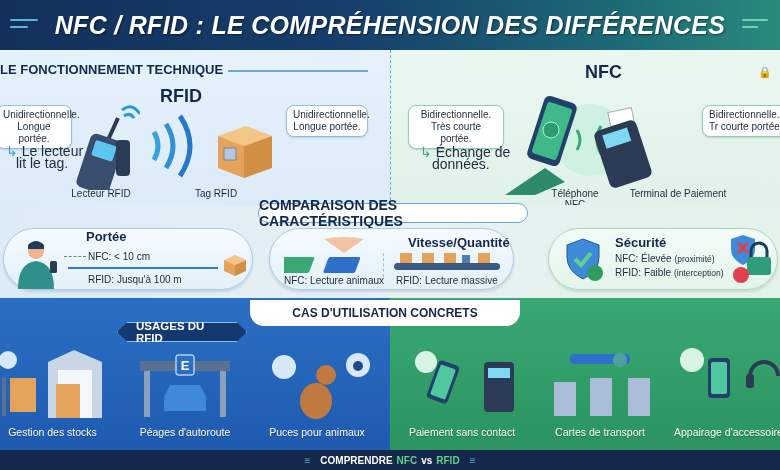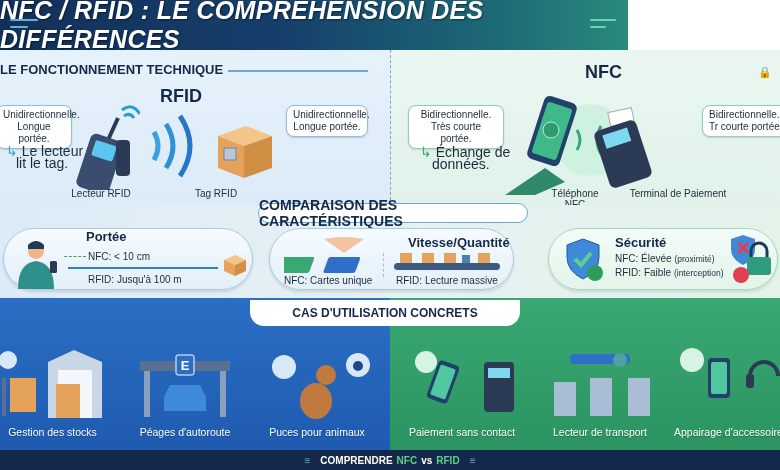--- a/index.html
+++ b/index.html
@@ -1,18 +1,18 @@
 <!DOCTYPE html>
 <html><head>
 <meta charset="utf-8">
 <style>
 *{box-sizing:border-box;margin:0;padding:0}
 body{width:780px;height:470px;overflow:hidden;font-family:"Liberation Sans",sans-serif;background:#fff;position:relative}
 .abs{position:absolute}
-.header{left:0;top:0;width:628px;height:50px;background:linear-gradient(90deg,#12305a 0%,#163f6b 45%,#1d6b77 80%,#2a8a7c 100%);display:flex;align-items:center;justify-content:center}
+.header{left:0;top:0;width:780px;height:50px;background:linear-gradient(90deg,#12305a 0%,#163f6b 45%,#1d6b77 80%,#2a8a7c 100%);display:flex;align-items:center;justify-content:center}
 .header h1{color:#fff;font-size:25px;font-weight:bold;font-style:italic;letter-spacing:0.3px;text-shadow:1px 1px 2px rgba(0,0,0,.5)}
 .hdeco{position:absolute;top:14px;width:30px;height:20px}
 .hdeco span{display:block;height:2px;margin:5px 0;background:#5fb3d9;border-radius:1px}
 .top-left{left:0;top:50px;width:390px;height:155px;background:linear-gradient(180deg,#e6f2fb,#dcebf8)}
 .top-right{left:390px;top:50px;width:390px;height:155px;background:linear-gradient(180deg,#eaf7f0,#e0f2ea)}
 .mid{left:0;top:205px;width:780px;height:95px;background:linear-gradient(90deg,#dcebf8 0%,#e6f1f3 50%,#e3f3ea 100%)}
 .sec-title{font-weight:bold;color:#13284a;font-size:13px}
 .bubble{background:#fff;border:1.5px solid #8fbfe0;border-radius:8px;padding:3px 6px;font-size:10px;color:#1c2b3a;text-align:center;line-height:12px;box-shadow:0 1px 2px rgba(0,0,0,.15)}
 .bubble.g{border-color:#8fd0ae}
 .note{font-size:14px;color:#1c2b3a;line-height:12px}
@@ -153,21 +153,21 @@
   <div class="abs pill-title" style="left:138px;top:6px">Vitesse/Quantité</div>
   <div class="abs" style="left:113px;top:24px;height:24px;border-left:1.5px dashed #9fbfd8"></div>
   <svg class="abs" style="left:122px;top:22px" width="112" height="22">
     <rect x="8" y="2" width="12" height="10" fill="#e4a25a"></rect>
       <rect x="30" y="2" width="12" height="10" fill="#e4a25a"></rect>
       <rect x="52" y="2" width="12" height="10" fill="#e4a25a"></rect>
       <rect x="86" y="2" width="12" height="10" fill="#e4a25a"></rect>
     <rect x="70" y="4" width="8" height="12" fill="#4f7fb0"></rect>
     <rect x="2" y="12" width="106" height="7" rx="3.5" fill="#3b5a80"></rect>
   </svg>
-  <div class="abs pill-text" style="left:14px;top:45px">NFC: Cartes unique</div>
+  <div class="abs pill-text" style="left:14px;top:45px">NFC: Lecture animaux</div>
   <div class="abs pill-text" style="left:126px;top:45px">RFID: Lecture massive</div>
 </div>
 
 <div class="abs pill g" style="left:548px;top:228px;width:230px;height:62px">
   <svg class="abs" style="left:16px;top:8px" width="40" height="46">
     <path d="M18 2 l16 6 v12 q0 14 -16 22 q-16 -8 -16 -22 v-12z" fill="#3f8ad8" stroke="#1e5aa0"></path>
     <path d="M10 22 l6 6 l10 -12" stroke="#5fd08a" stroke-width="4" fill="none"></path>
     <circle cx="30" cy="36" r="8" fill="#2f9c5e"></circle>
   </svg>
   <div class="abs pill-title" style="left:66px;top:6px">Sécurité</div>
@@ -176,20 +176,21 @@
   <svg class="abs" style="left:180px;top:4px" width="46" height="52">
     <path d="M14 2 l12 4 v10 q0 10 -12 16 q-12 -6 -12 -16 v-10z" fill="#3f8ad8"></path>
     <path d="M9 10 l10 10 M19 10 l-10 10" stroke="#e04050" stroke-width="3"></path>
     <path d="M22 24 v-6 a8 8 0 0 1 16 0 v6" stroke="#1e3a5a" stroke-width="3" fill="none"></path>
     <rect x="18" y="24" width="24" height="18" rx="3" fill="#2f9c7e"></rect>
     <circle cx="12" cy="42" r="8" fill="#e04050"></circle>
   </svg>
 </div>
 
 <div class="abs bot-left">
+  <div class="abs usage-tag b" style="left:117px;top:24px;width:130px">USAGES DU RFID</div>
   <svg class="abs" style="left:0;top:50px" width="105" height="72">
     <circle cx="8" cy="12" r="9" fill="#d7e8f8"></circle>
     <path d="M48 14 l26 -12 l28 12 v56 h-54z" fill="#c9d6e6"></path>
     <rect x="58" y="22" width="34" height="48" fill="#f3f6fa"></rect>
     <rect x="56" y="36" width="24" height="34" fill="#e4a25a"></rect>
     <rect x="10" y="30" width="26" height="34" fill="#e4a25a"></rect>
     <rect x="2" y="30" width="4" height="38" fill="#5a7090"></rect>
   </svg>
   <svg class="abs" style="left:140px;top:55px" width="90" height="68">
     <rect x="0" y="8" width="90" height="10" fill="#5a7090"></rect>
@@ -227,21 +228,21 @@
     <rect x="78" y="30" width="22" height="38" fill="#a9bed6"></rect>
   </svg>
   <svg class="abs" style="left:288px;top:48px" width="102" height="74">
     <circle cx="14" cy="14" r="12" fill="#d7f3e3"></circle>
     <rect x="30" y="12" width="22" height="40" rx="4" fill="#22406a"></rect>
     <rect x="33" y="16" width="16" height="32" rx="2" fill="#4fc8a0"></rect>
     <path d="M72 30 a14 14 0 0 1 28 0" stroke="#2b3a55" stroke-width="4" fill="none"></path>
     <rect x="68" y="28" width="8" height="14" rx="3" fill="#2b3a55"></rect>
   </svg>
   <div class="abs ucap" style="left:12px;top:128px;width:120px">Paiement sans contact</div>
-  <div class="abs ucap" style="left:160px;top:128px;width:100px">Lecteur de transport</div>
+  <div class="abs ucap" style="left:160px;top:128px;width:100px">Cartes de transport</div>
   <div class="abs ucap" style="left:284px;top:128px;width:120px;text-align:left">Appairage d'accessoires</div>
 </div>
 
 <div class="abs cas-label">CAS D'UTILISATION CONCRETS</div>
 
 <div class="abs footer">
   <span style="color:#5fa8d8;margin-right:6px">≡</span>
   <span>COMPRENDRE</span>
   <span class="nfc">NFC</span>
   <span>vs</span>

